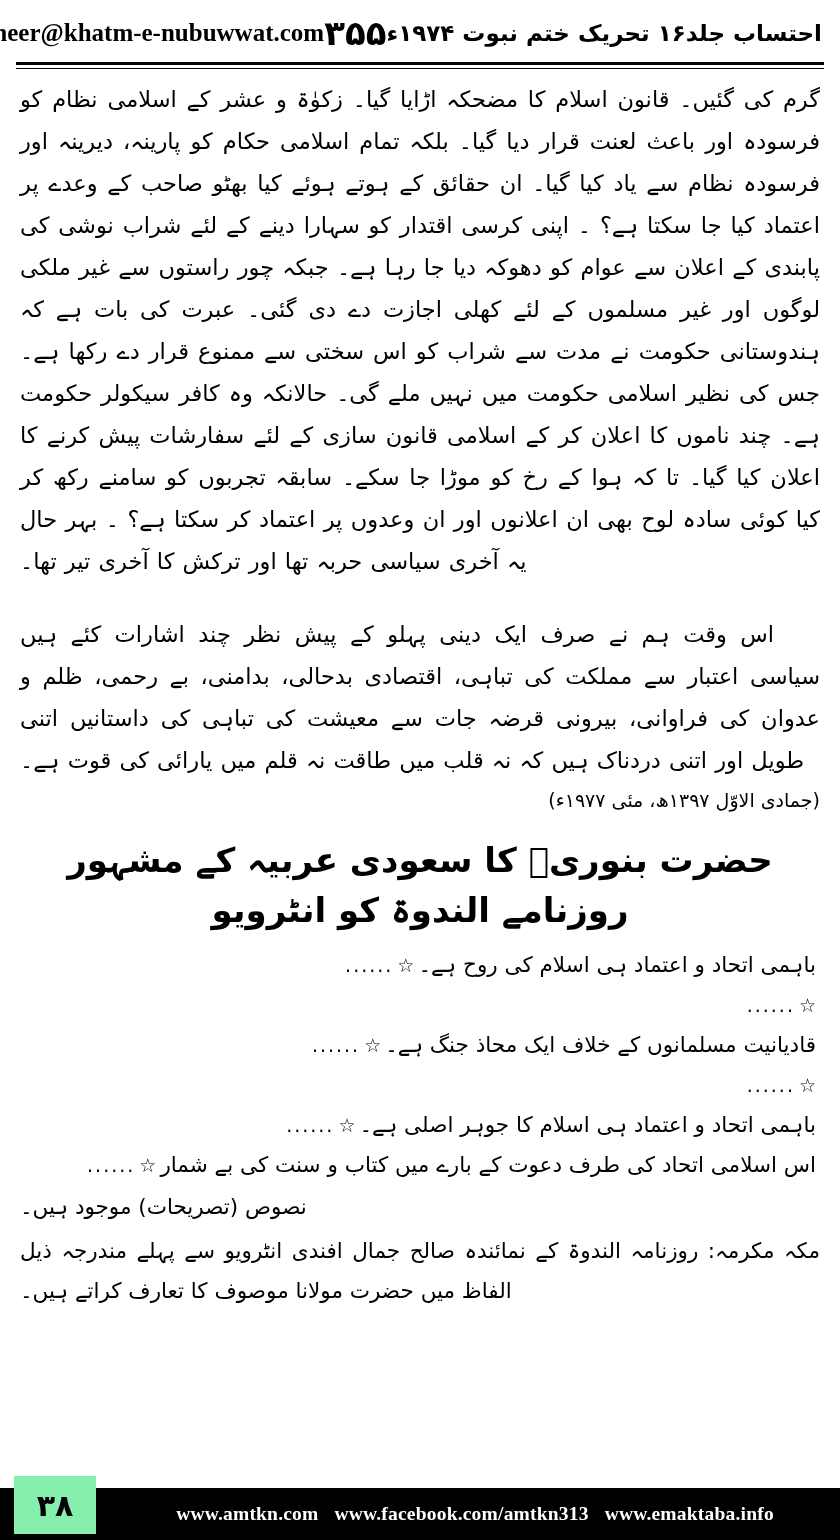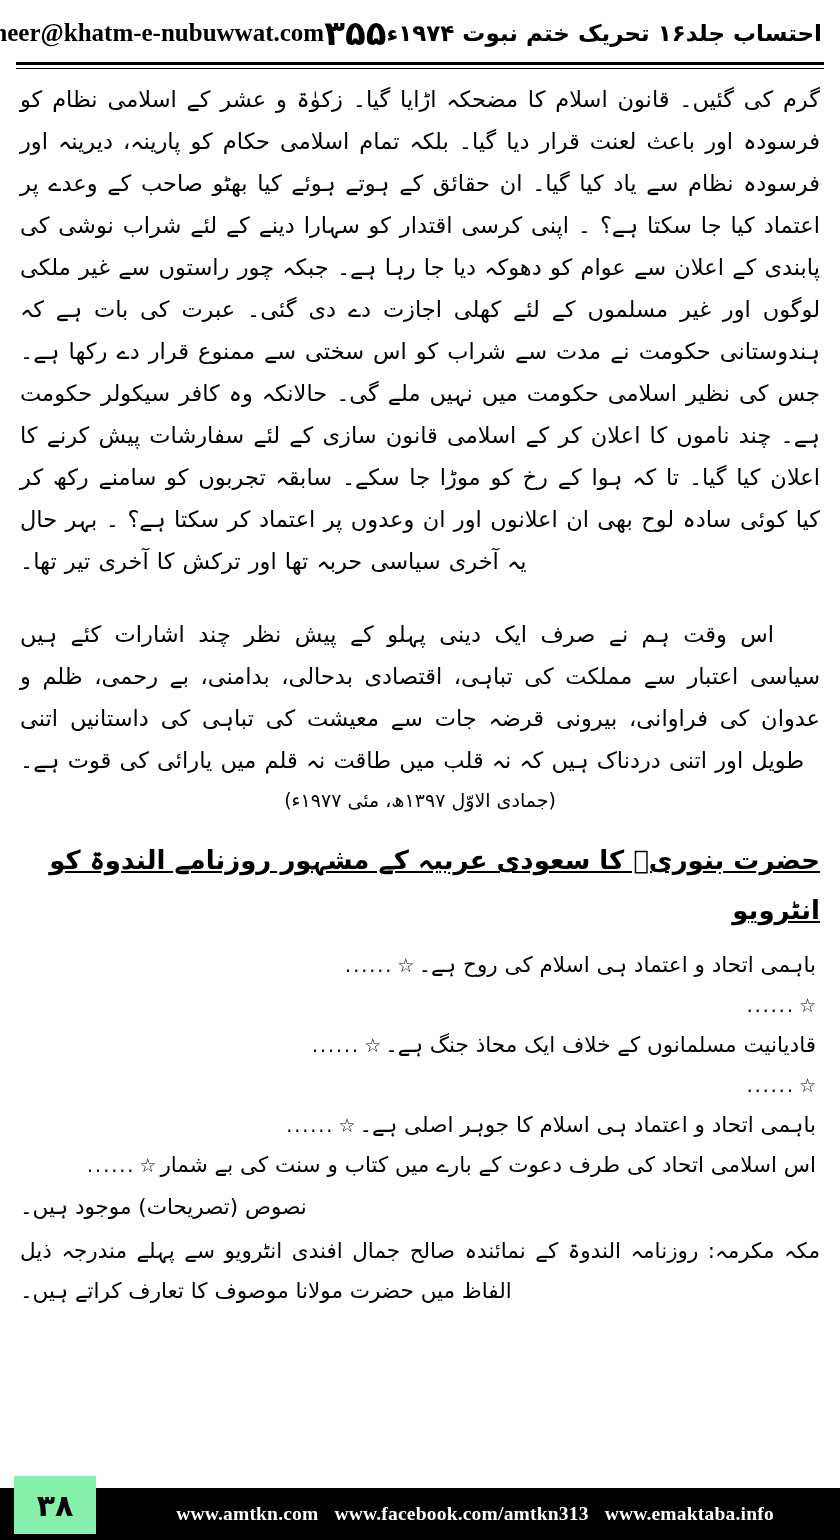--- a/index.html
+++ b/index.html
@@ -87,33 +87,33 @@
     margin: 0 0 2px 0;
     word-spacing: 1px;
   }
   .para.indent {
     text-indent: 46px;
     margin-top: 31px;
   }
   .cite {
     font-size: 19px;
     line-height: 34px;
+    text-align: right;
+    direction: rtl;
+    margin: 0 0 6px 0;
+  }
+
+  
+  .section-heading {
+    font-size: 34px;
+    font-weight: bold;
+    line-height: 50px;
     text-align: center;
     direction: rtl;
-    margin: 0 0 6px 0;
-  }
-
-  
-  .section-heading {
-    font-size: 26px;
-    font-weight: bold;
-    line-height: 50px;
-    direction: rtl;
     margin: 18px 0 10px 0;
-    text-decoration: underline;
   }
 
   
   .bullet-list {
     direction: rtl;
     margin: 0 0 4px 0;
     padding: 0;
     list-style: none;
   }
   .bullet-item {

